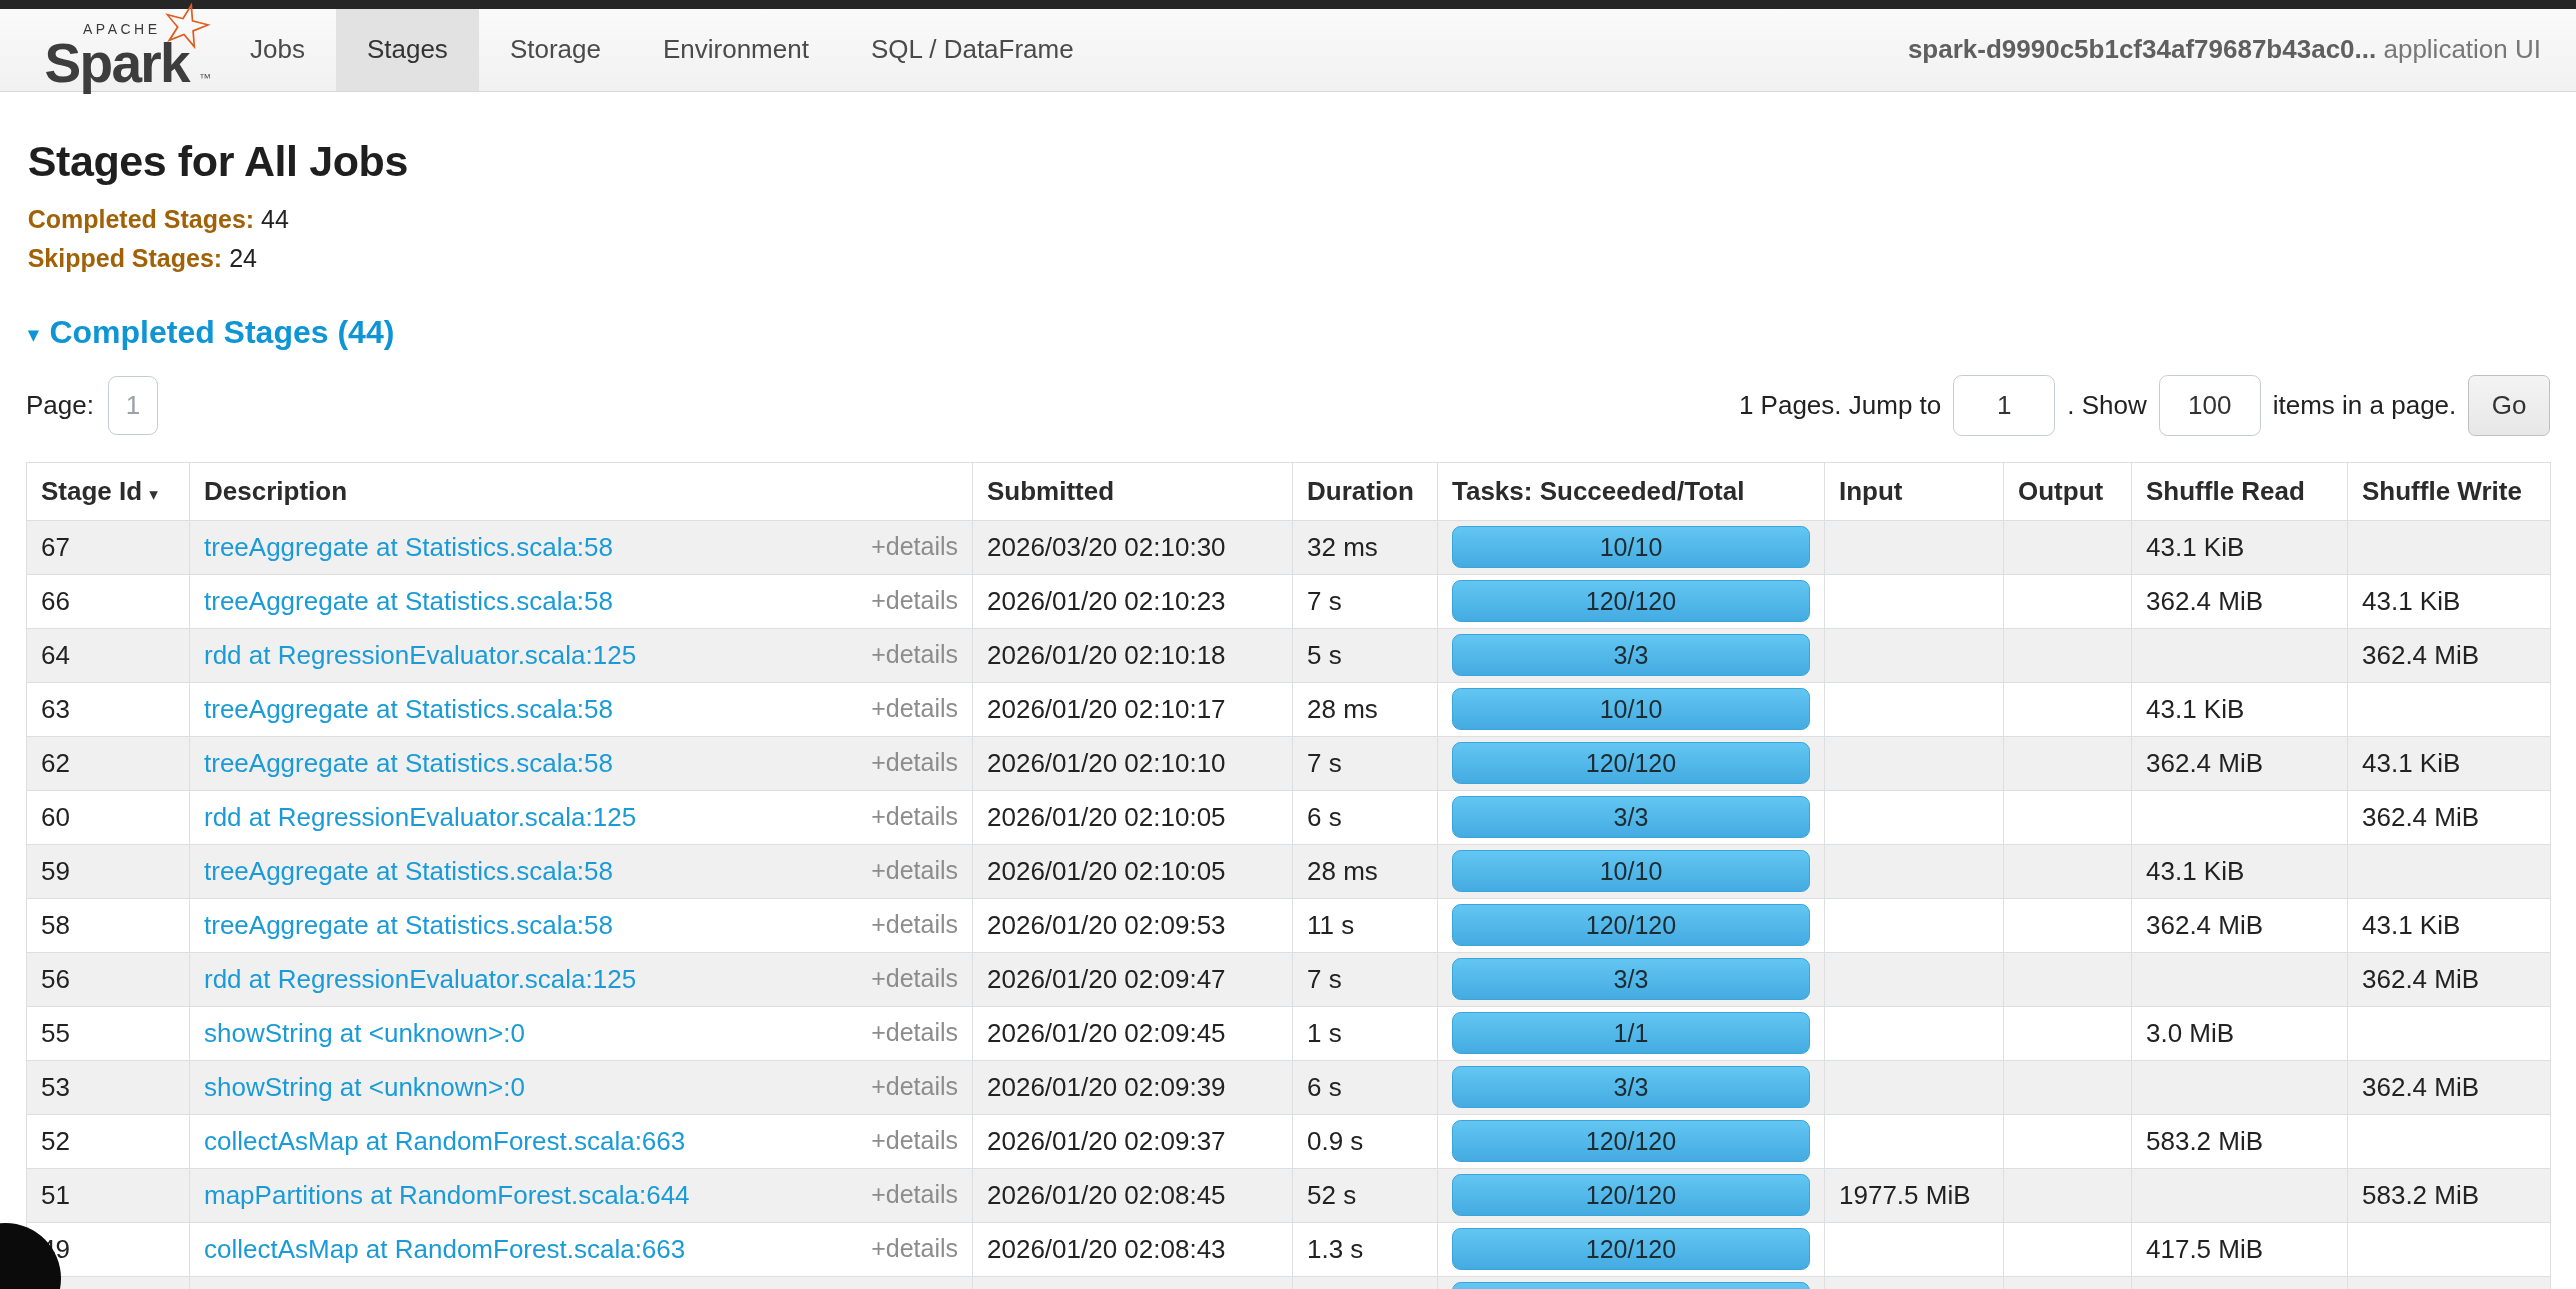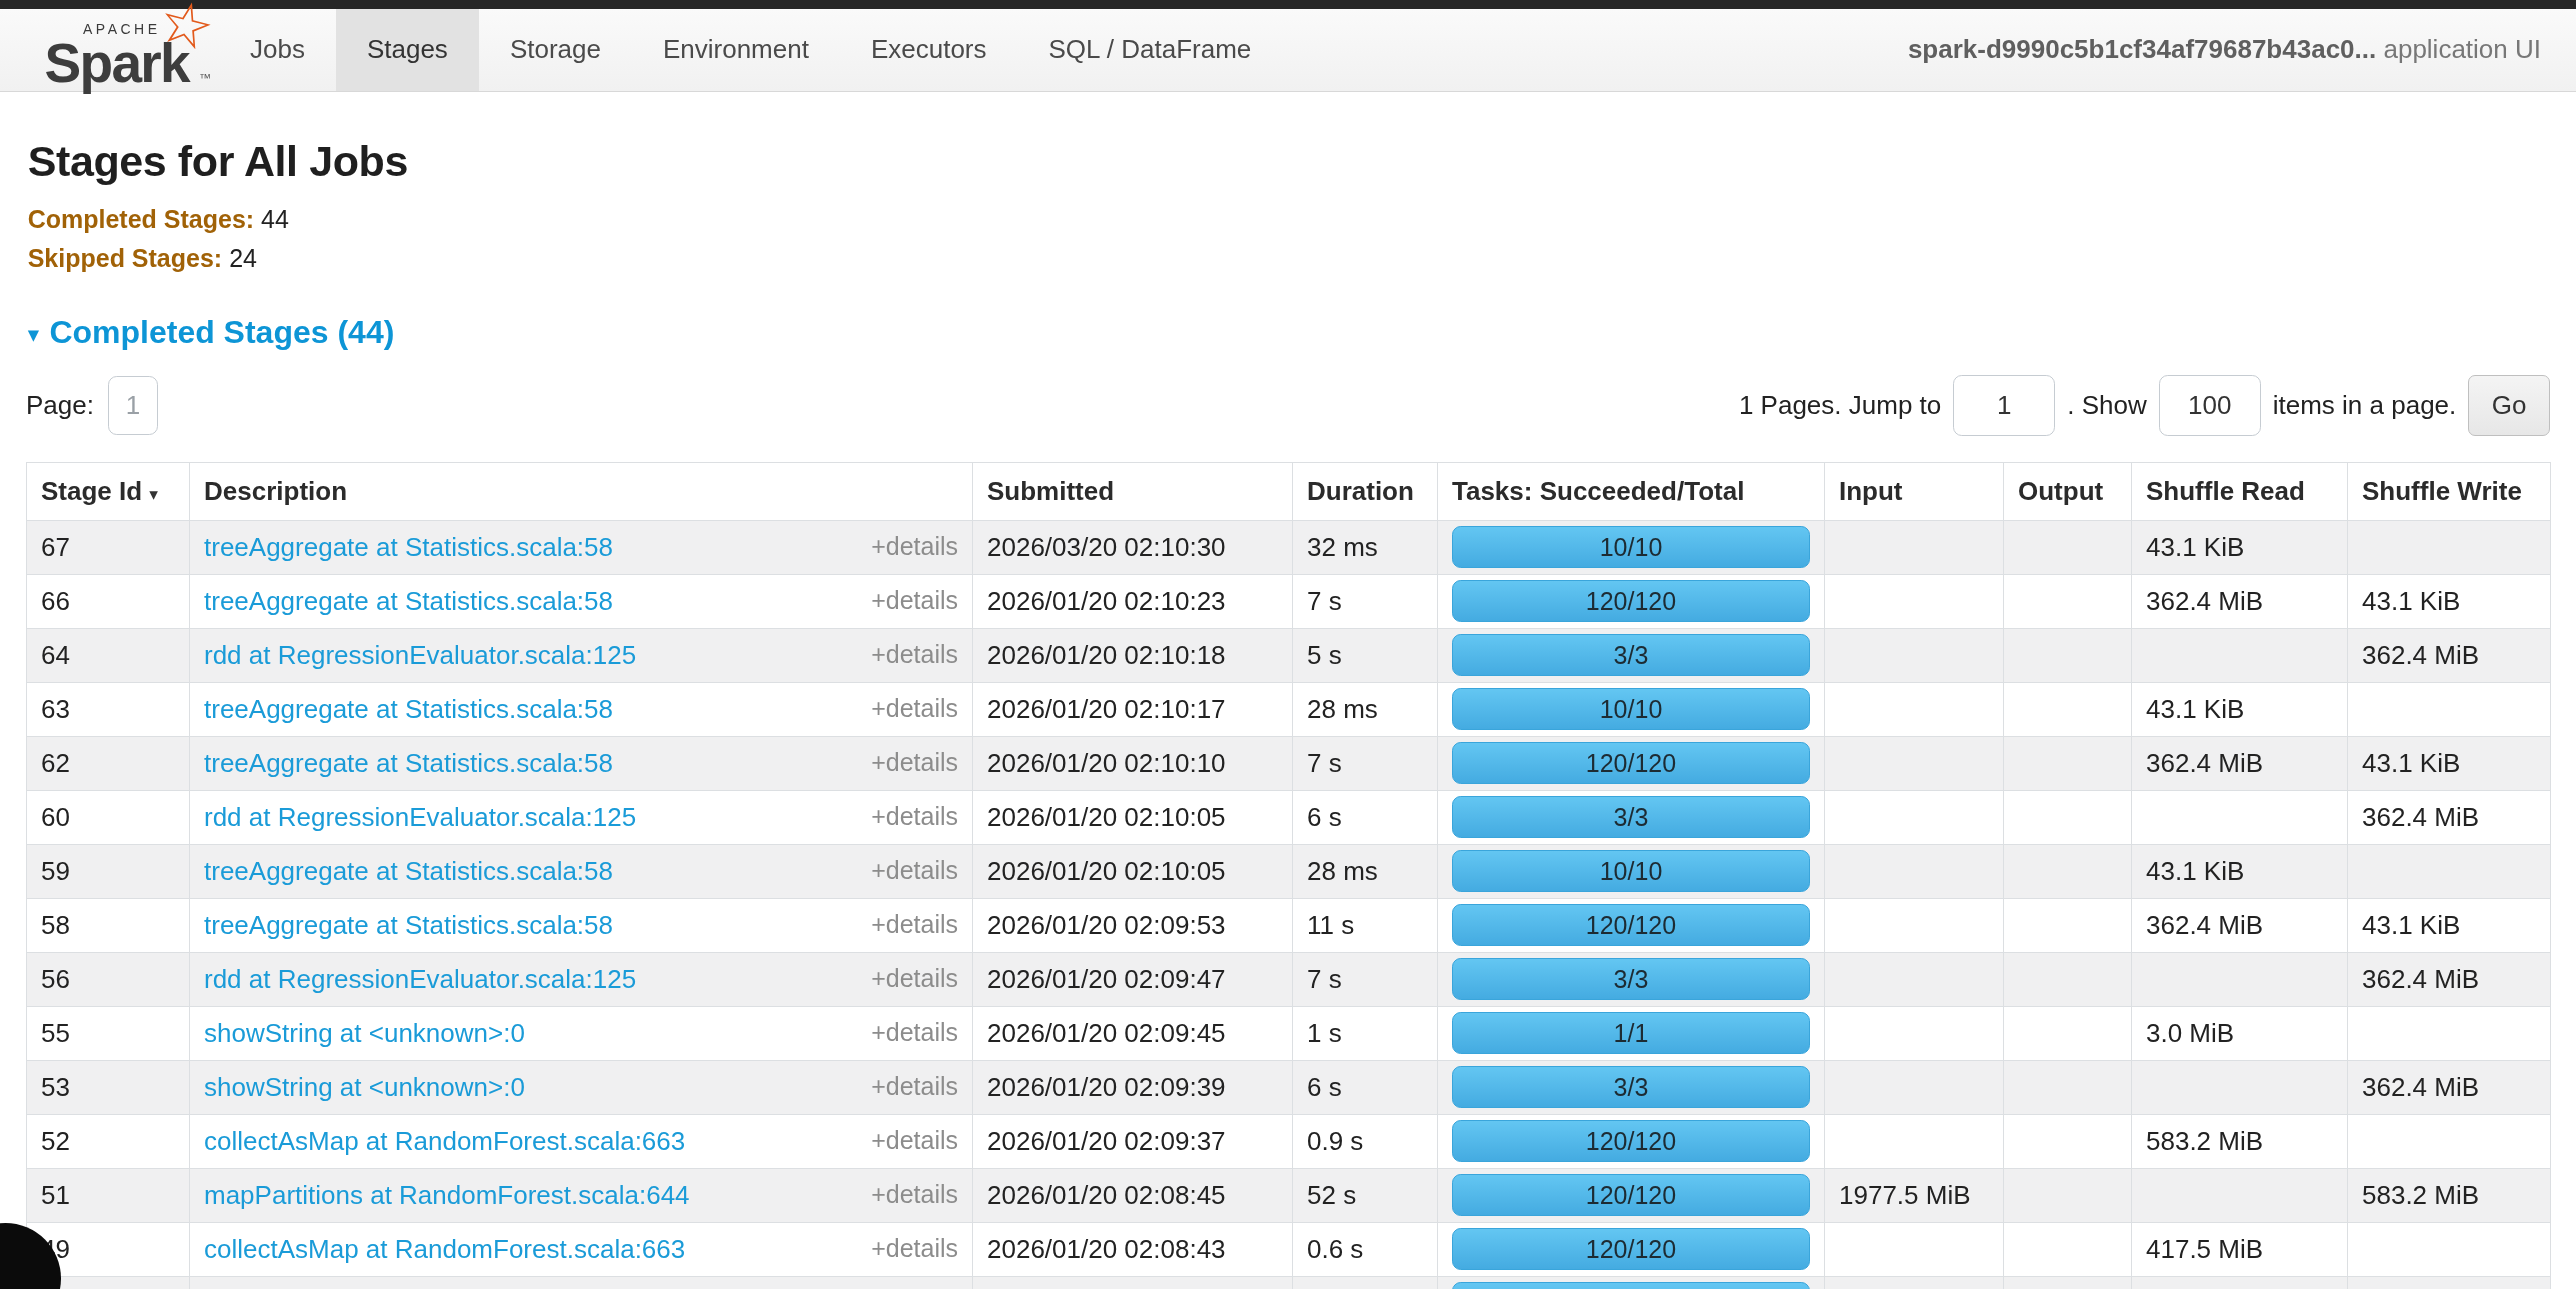--- a/index.html
+++ b/index.html
@@ -90,21 +90,20 @@
     <span class="apache">APACHE</span>
     <span class="spark-word">Spark</span>
     <span class="star">☆</span>
     <span class="tm">™</span>
   </div>
   <div class="nav-tabs" id="nav-tabs">
       <a class="nav-tab">Jobs</a>
       <a class="nav-tab active">Stages</a>
       <a class="nav-tab">Storage</a>
       <a class="nav-tab">Environment</a>
-      <a class="nav-tab">Executors</a>
       <a class="nav-tab">SQL / DataFrame</a>
     </div>
   <div class="app-title">
     <b>spark-d9990c5b1cf34af79687b43ac0...</b><span> application UI</span>
   </div>
 </div>
 
 <div class="content">
   <h1 class="page-title">Stages for All Jobs</h1>
 
@@ -316,21 +315,21 @@
           </td>
           <td>1977.5 MiB</td>
           <td></td>
           <td></td>
           <td>583.2 MiB</td>
         </tr>
         <tr>
           <td>49</td>
           <td><span class="details-toggle">+details</span><a class="desc-link">collectAsMap at RandomForest.scala:663</a></td>
           <td>2026/01/20 02:08:43</td>
-          <td>0.6 s</td>
+          <td>1.3 s</td>
           <td>
             <div class="progress-bar">120/120</div>
           </td>
           <td></td>
           <td></td>
           <td>417.5 MiB</td>
           <td></td>
         </tr>
         <tr>
           <td>48</td>

